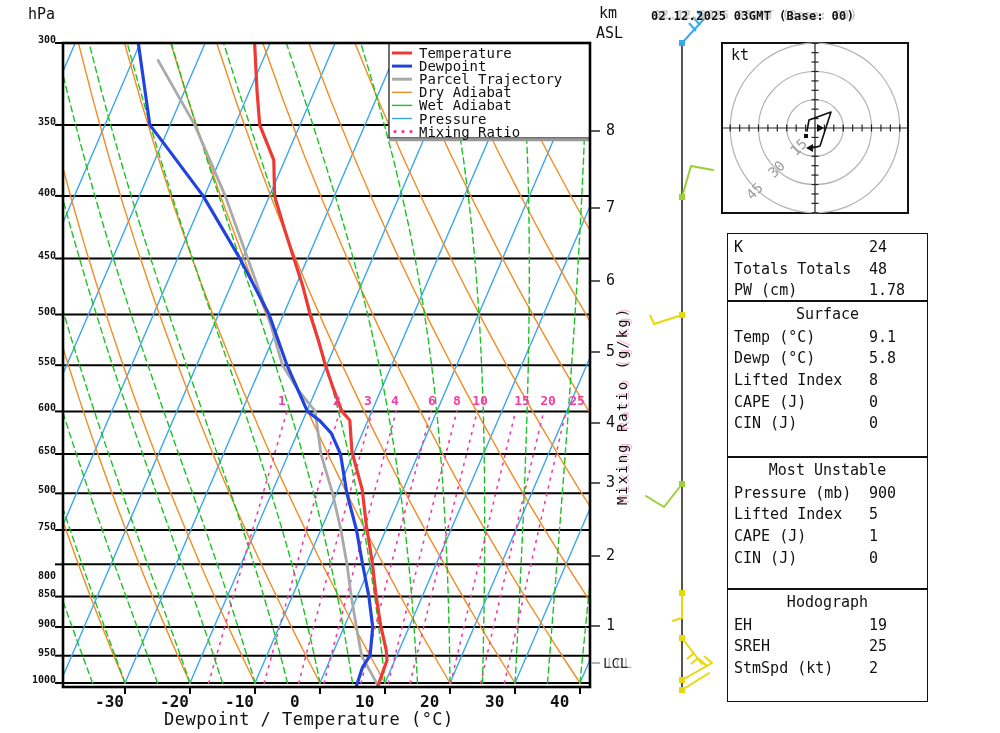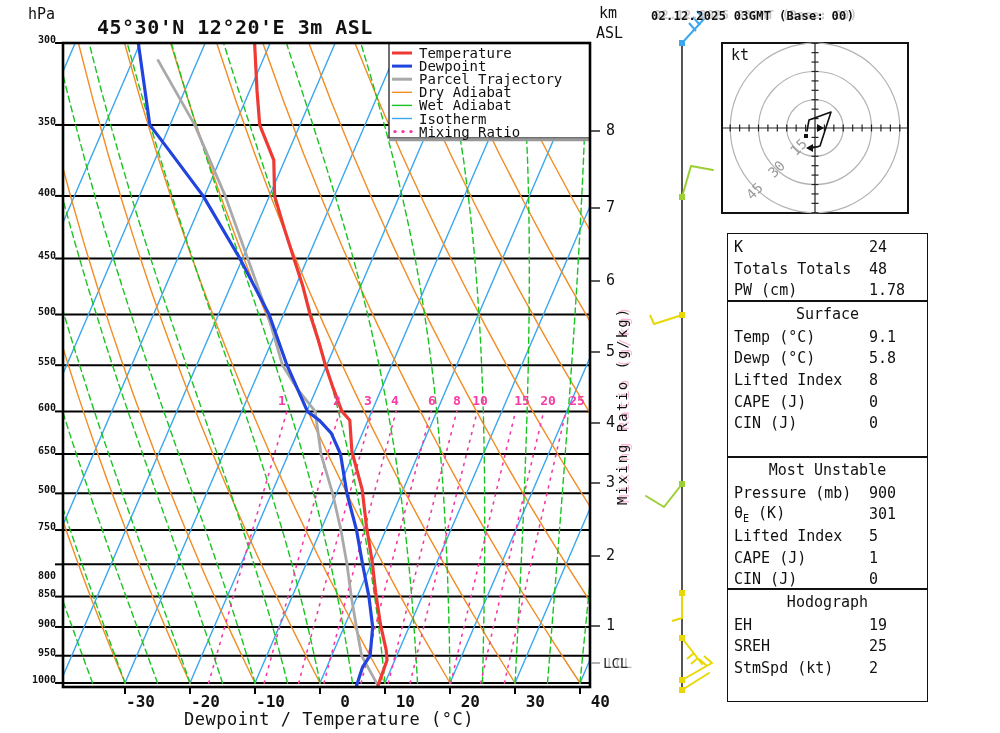--- a/index.html
+++ b/index.html
@@ -4,22 +4,22 @@
 <style>
   html,body{margin:0;padding:0;background:#fff}
   .stage{position:relative;width:1000px;height:733px;background:#fff;overflow:hidden;
          font-family:"DejaVu Sans Mono","Liberation Mono",monospace;color:#111}
   svg{position:absolute;left:0;top:0}
   .lab{position:absolute;white-space:pre;line-height:1}
   .title{font-size:20px;letter-spacing:.5px;font-weight:bold}
   .datetime{font-size:12px;letter-spacing:.3px;font-weight:bold;text-shadow:3px -1px 0 #c9c9c9}
   .unit{font-size:15px}
   .ptick{font-size:10px;font-weight:bold;width:46px;text-align:right}
-  .xtick{font-size:16px;font-weight:bold;width:60px;text-align:right}
-  .xlabel{font-size:17px;width:330px;text-align:center;letter-spacing:.5px}
+  .xtick{font-size:16px;font-weight:bold;width:60px;text-align:left}
+  .xlabel{font-size:17px;width:330px;letter-spacing:.5px}
   .kmtick{font-size:15px}
   .mixlab{font-size:13px;font-weight:bold;color:#f73ba4;width:26px;text-align:center}
   .mixaxis{font-size:14px;width:212px;text-align:center;letter-spacing:2px;
            transform:rotate(-90deg);text-shadow:2px 2px 0 #f9b6d8}
   .lcl{font-size:14px;color:#2a2a2a;text-shadow:4px 0 0 #b9b9b9}
   .legtext{font-size:14px}
   .ktlab{font-size:15px}
   .ringlab{font-size:14px;color:#9a9a9a;transform:rotate(-45deg)}
   .tbl-section{position:absolute;left:727px;width:201px;border:1.5px solid #111;
                background:#fff;box-sizing:border-box;padding-top:2px}
@@ -236,21 +236,20 @@
         <line x1="811.5" y1="212.78" x2="818.5" y2="212.78" stroke="#222" stroke-width="1.2"></line>
         <line x1="811.5" y1="43.22" x2="818.5" y2="43.22" stroke="#222" stroke-width="1.2"></line>
         <path d="M807.0,131.0L809.0,120.0L831.0,112.0L820.0,146.0L812.0,148.0" fill="none" stroke="#111" stroke-width="1.6" stroke-linejoin="round" stroke-linecap="round"></path>
         <path d="M824,128 L817,124 L817,132 Z" fill="#111"></path>
         <path d="M806,148 L813,144 L813,152 Z" fill="#111"></path>
         <rect x="804" y="134" width="4" height="4" fill="#111"></rect>
       </g>
     </svg>
 
   <div class="lab unit" style="left:28px;top:7px">hPa</div>
-  <div class="lab title" style="left:97px;top:17px">45°30'N 12°20'E 3m ASL</div>
   <div class="lab unit" style="left:599px;top:6px">km</div>
   <div class="lab unit" style="left:596px;top:26px">ASL</div>
   <div class="lab datetime" style="left:651px;top:10px">02.12.2025 03GMT (Base: 00)</div>
 
   <div class="lab xlabel" style="left:164px;top:711px">Dewpoint / Temperature (°C)</div>
   <div class="lab mixaxis" style="left:516px;top:399px">Mixing Ratio (g/kg)</div>
   <div class="lab lcl" style="left:603px;top:656px">LCL</div>
   <div class="lab ktlab" style="left:731px;top:48px">kt</div>
 
   <div id="gen-labels">
@@ -293,21 +292,21 @@
       <div class="lab mixlab" style="left:444px;top:394px">8</div>
       <div class="lab mixlab" style="left:467px;top:394px">10</div>
       <div class="lab mixlab" style="left:509px;top:394px">15</div>
       <div class="lab mixlab" style="left:535px;top:394px">20</div>
       <div class="lab mixlab" style="left:564px;top:394px">25</div>
       <div class="lab legtext" style="left:419px;top:46px">Temperature</div>
       <div class="lab legtext" style="left:419px;top:59px">Dewpoint</div>
       <div class="lab legtext" style="left:419px;top:72px">Parcel Trajectory</div>
       <div class="lab legtext" style="left:419px;top:85px">Dry Adiabat</div>
       <div class="lab legtext" style="left:419px;top:98px">Wet Adiabat</div>
-      <div class="lab legtext" style="left:419px;top:112px">Isotherm</div>
+      <div class="lab legtext" style="left:419px;top:112px">Pressure</div>
       <div class="lab legtext" style="left:419px;top:125px">Mixing Ratio</div>
       <div class="lab ringlab" style="left:790px;top:140px">15</div>
       <div class="lab ringlab" style="left:768px;top:162px">30</div>
       <div class="lab ringlab" style="left:746px;top:184px">45</div>
     </div>
   <div id="gen-table">
       <div class="tbl-section" style="top: 233px; height: 68px;">
         <div class="tbl-row">
           <span>K</span>
           <span class="tbl-value">24</span>
@@ -344,24 +343,20 @@
           <span class="tbl-value">0</span>
         </div>
       </div>
       <div class="tbl-section" style="top: 457px; height: 132px;">
         <div class="tbl-header">Most Unstable</div>
         <div class="tbl-row">
           <span>Pressure (mb)</span>
           <span class="tbl-value">900</span>
         </div>
         <div class="tbl-row">
-          <span>θ<sub>E</sub> (K)</span>
-          <span class="tbl-value">301</span>
-        </div>
-        <div class="tbl-row">
           <span>Lifted Index</span>
           <span class="tbl-value">5</span>
         </div>
         <div class="tbl-row">
           <span>CAPE (J)</span>
           <span class="tbl-value">1</span>
         </div>
         <div class="tbl-row">
           <span>CIN (J)</span>
           <span class="tbl-value">0</span>

